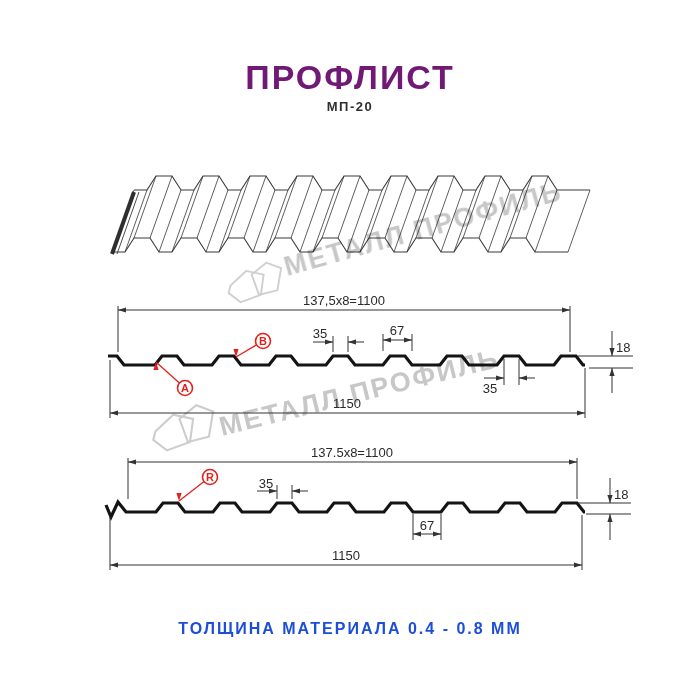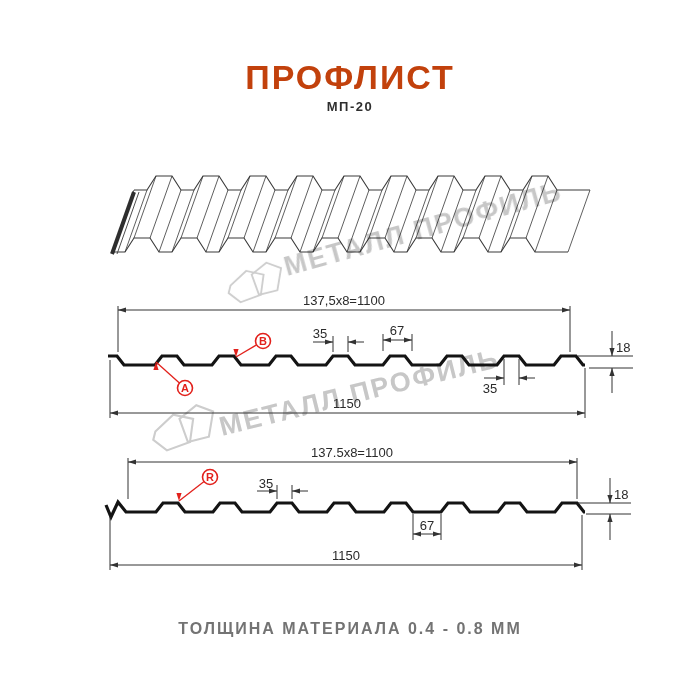--- a/index.html
+++ b/index.html
@@ -1,23 +1,23 @@
 <!DOCTYPE html>
 <html><head>
 <meta charset="utf-8">
 <style>
   html,body{margin:0;padding:0;background:#ffffff;}
   #page{position:relative;width:700px;height:700px;background:#ffffff;overflow:hidden;
         font-family:"Liberation Sans",sans-serif;}
   #title{position:absolute;left:0;top:58px;width:700px;text-align:center;
-         font-size:34px;font-weight:bold;letter-spacing:2px;color:#c2410c;}
+         font-size:34px;font-weight:bold;letter-spacing:2px;color:#701a75;}
   #subtitle{position:absolute;left:0;top:99px;width:700px;text-align:center;
          font-size:13px;font-weight:bold;letter-spacing:1.5px;color:#2e2e2e;}
   #footnote{position:absolute;left:0;top:620px;width:700px;text-align:center;
-         font-size:16px;font-weight:bold;letter-spacing:2px;color:#737373;}
+         font-size:16px;font-weight:bold;letter-spacing:2px;color:#1d4ed8;}
   #drawing{position:absolute;left:0;top:0;}
   .dimtxt{font-size:13px;fill:#2b2b2b;}
   .wmtxt{font-size:27px;font-weight:bold;letter-spacing:2px;}
 </style>
 </head>
 <body>
 
 <div id="page">
   <div id="title">ПРОФЛИСТ</div>
   <div id="subtitle">МП-20</div>

